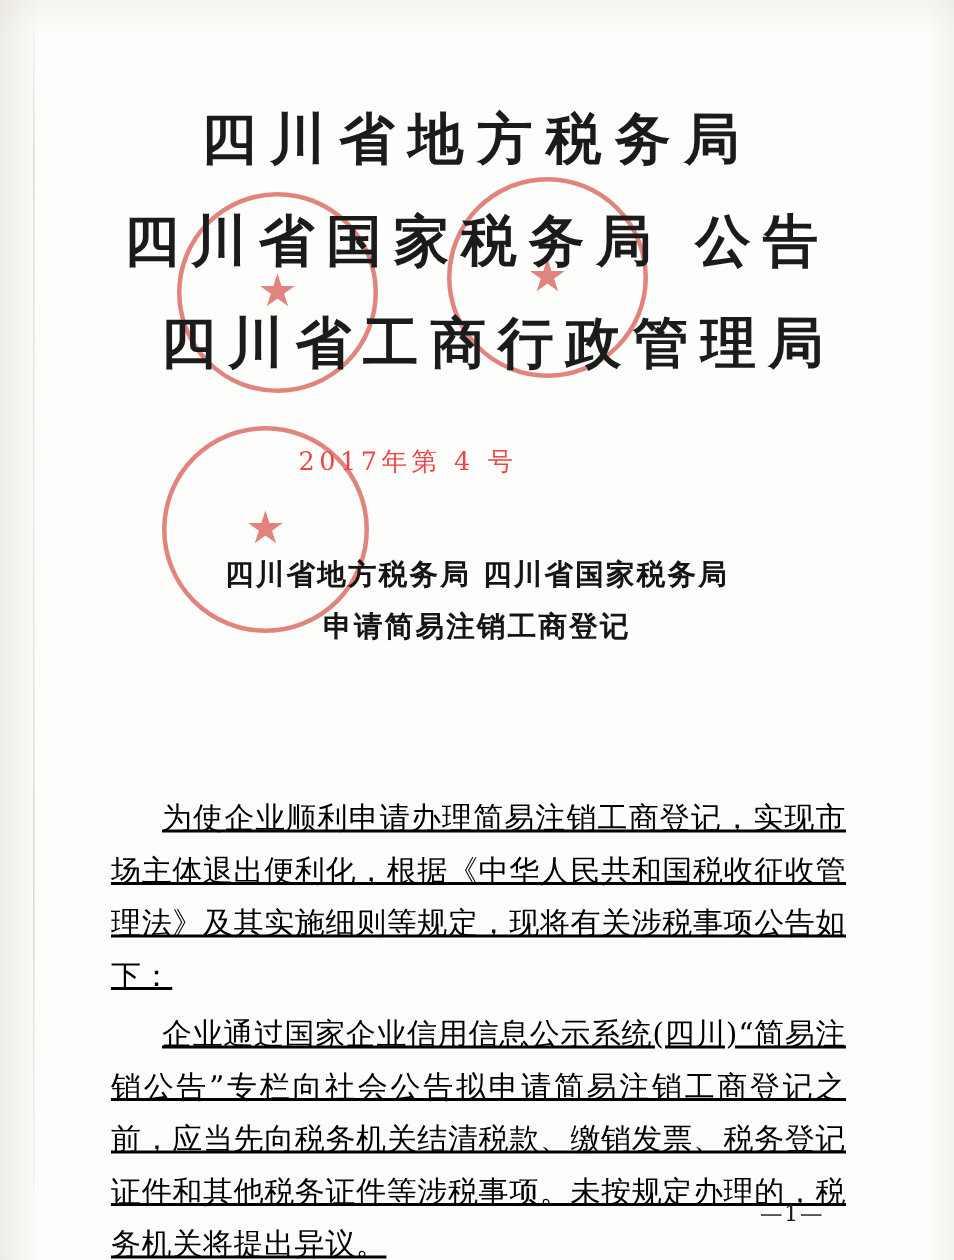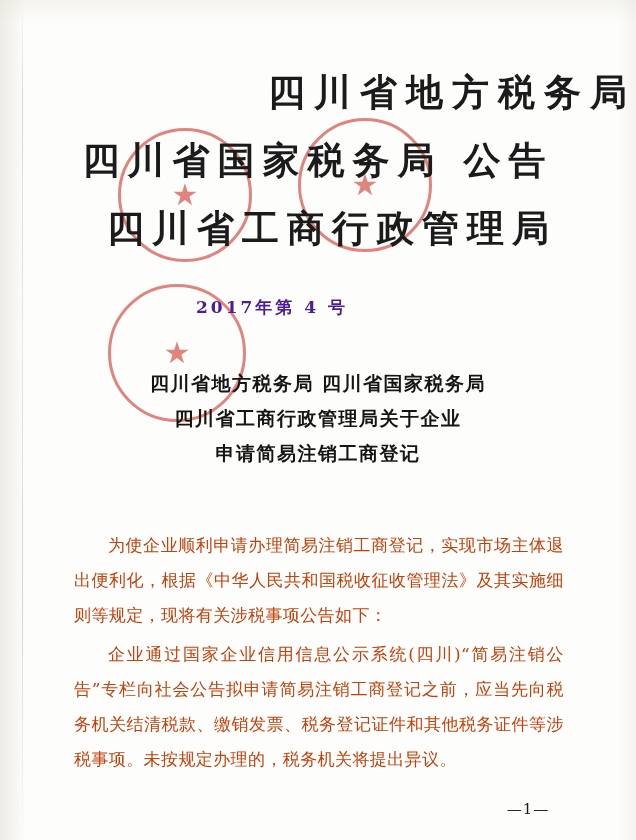--- a/index.html
+++ b/index.html
@@ -82,35 +82,35 @@
   }
   .head-line {
     font-family: "DejaVu Serif", "Liberation Serif", serif;
     font-weight: bold;
     font-size: 37px;
     line-height: 68px;
     letter-spacing: 6px;
     color: #1b1b1b;
     white-space: nowrap;
   }
-  .head-line.l1 { letter-spacing: 9px; text-align: right; }
+  .head-line.l1 { letter-spacing: 9px; }
   .head-line.l2 { letter-spacing: 8px; }
   .head-line.l3 { letter-spacing: 8px; margin-left: 28px; }
 
   
   .issue-no {
     position: absolute;
     left: 0;
     top: 296px;
     width: 544px;
     text-align: center;
     font-size: 17px;
-    font-weight: bold;
+    font-weight: normal;
     letter-spacing: 3px;
-    color: #4c1d95;
+    color: #ef4444;
     z-index: 5;
   }
 
   
   .subject {
     position: absolute;
     left: 0;
     top: 366px;
     width: 636px;
     text-align: center;
@@ -127,27 +127,28 @@
 
   
   .body-text {
     position: absolute;
     left: 74px;
     top: 528px;
     width: 490px;
     z-index: 5;
   }
   .para {
-    font-size: 17px;
+    font-size: 20px;
     line-height: 35px;
     letter-spacing: 0.4px;
-    color: #c2410c;
+    color: #000000;
     text-indent: 34px;
     text-align: justify;
     margin: 0 0 0 0;
+    text-decoration: underline;
   }
   .para + .para { margin-top: 4px; }
 
   
   .page-num {
     position: absolute;
     left: 0;
     bottom: 22px;
     width: 636px;
     text-align: center;
@@ -181,21 +182,20 @@
   <div class="header-block">
     <div class="head-line l1">四川省地方税务局</div>
     <div class="head-line l2">四川省国家税务局 公告</div>
     <div class="head-line l3">四川省工商行政管理局</div>
   </div>
 
   <div class="issue-no">2017年第 4 号</div>
 
   <div class="subject">
     <div class="subject-line">四川省地方税务局 四川省国家税务局</div>
-    <div class="subject-line">四川省工商行政管理局关于企业</div>
     <div class="subject-line">申请简易注销工商登记</div>
   </div>
 
   <div class="body-text">
     <p class="para">为使企业顺利申请办理简易注销工商登记，实现市场主体退出便利化，根据《中华人民共和国税收征收管理法》及其实施细则等规定，现将有关涉税事项公告如下：</p>
     <p class="para">企业通过国家企业信用信息公示系统(四川)“简易注销公告”专栏向社会公告拟申请简易注销工商登记之前，应当先向税务机关结清税款、缴销发票、税务登记证件和其他税务证件等涉税事项。未按规定办理的，税务机关将提出异议。</p>
   </div>
 
   <div class="page-num">
     <span class="pn-right">—1—</span>

